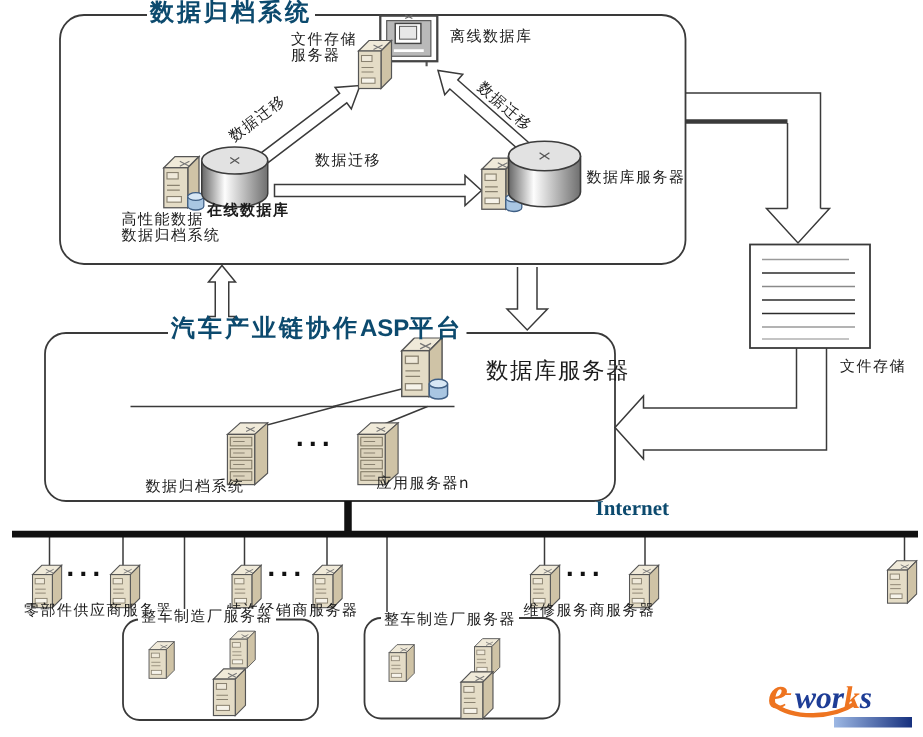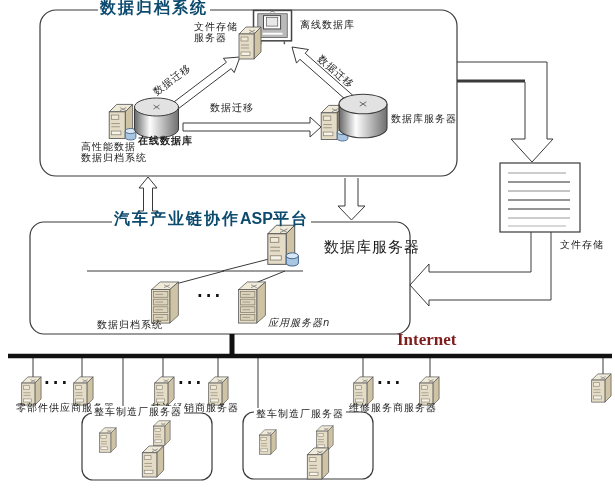--- a/index.html
+++ b/index.html
@@ -4,21 +4,21 @@
 <style>
   html,body{margin:0;padding:0;background:#fff;}
   body{font-family:"DejaVu Sans",sans-serif;}
   #stage{position:relative;width:615px;height:491px;background:#fff;overflow:hidden;}
   #stage svg.overlay{position:absolute;left:0;top:0;}
   .lab{position:absolute;font-size:10px;line-height:11px;color:#1c1c1c;white-space:nowrap;letter-spacing:1px;}
   .bg{background:#fff;padding:0 2px;}
   .boxtitle{font-weight:bold;font-size:16px;letter-spacing:2px;color:#0c4a6e;margin-left:22px;}
   .rot{width:64px;text-align:center;transform-origin:center;}
   .dots{font-weight:bold;font-size:15px;letter-spacing:3px;color:#111;}
-  .inet{font-family:"Liberation Serif",serif;font-weight:bold;font-size:17px;letter-spacing:0;color:#7f1d1d;}
+  .inet{font-family:"Liberation Serif",serif;font-weight:bold;font-size:14px;letter-spacing:0;color:#0c4a6e;}
   .sz11{font-size:15px;}
   
   .logo{position:absolute;left:512px;top:446px;width:100px;height:42px;}
   .logo .txt{position:absolute;left:0;top:0;white-space:nowrap;font-family:"Liberation Serif",serif;font-style:italic;font-weight:bold;}
   .logo .e{font-size:30px;color:#ee7420;}
   .logo .hy{font-size:14px;color:#ee7420;position:relative;top:-6px;left:-2px;}
   .logo .blue{font-size:21px;color:#1e3d96;}
   .logo .orange{font-size:21px;color:#ee7420;}
   .logo .bar{position:absolute;left:44px;top:32px;width:52px;height:7px;background:linear-gradient(90deg,#9db8e4,#16307e);}
   .logo .swooshwrap{position:absolute;left:1px;top:18px;}
@@ -158,28 +158,37 @@
 </div>
 <div class="lab" style="left:391px;top:113px;">数据库服务器</div>
 <div class="lab rot" style="left:140px;top:74px;transform:rotate(-37deg);">数据迁移</div>
 <div class="lab" style="left:210px;top:102px;">数据迁移</div>
 <div class="lab rot" style="left:304px;top:66px;transform:rotate(41deg);">数据迁移</div>
 
 <div class="lab boxtitle bg" style="left:90px;top:213px;"><span>汽车产业链协作</span><span style="font-family:'Liberation Sans',sans-serif;letter-spacing:0;">ASP</span><span>平台</span></div>
 <div class="lab sz11" style="left:324px;top:242px;">数据库服务器</div>
 <div class="lab" style="left:97px;top:319px;">数据归档系统</div>
 <div class="lab dots" style="left:197px;top:287px;">...</div>
-<div class="lab" style="left:268px;top:317px;font-style:italic;">应用服务器n</div>
+<div class="lab" style="left:251px;top:317px;">应用服务器n</div>
 
 <div class="lab" style="left:560px;top:239px;">文件存储</div>
 <div class="lab inet" style="left:397px;top:334px;">Internet</div>
 
 <div class="lab" style="left:16px;top:402px;">零部件供应商服务器</div>
 <div class="lab" style="left:151px;top:402px;">特许经销商服务器</div>
 <div class="lab" style="left:349px;top:402px;">维修服务商服务器</div>
 <div class="lab bg" style="left:92px;top:406px;">整车制造厂服务器</div>
 <div class="lab bg" style="left:254px;top:408px;">整车制造厂服务器</div>
 <div class="lab dots" style="left:44px;top:374px;">...</div>
 <div class="lab dots" style="left:178px;top:374px;">...</div>
 <div class="lab dots" style="left:377px;top:374px;">...</div>
 
+<div class="logo">
+  <div class="txt"><span class="e">e</span><span class="hy">-</span><span class="blue">wor</span><span class="orange">k</span><span class="blue">s</span></div>
+  <div class="swooshwrap">
+    <svg width="60" height="18" viewBox="0 0 60 18">
+          <path d="M2,5 C16,16 42,15 57,5" stroke="#ee7420" stroke-width="3" fill="none"></path>
+        </svg>
+  </div>
+  <div class="bar"></div>
+</div>
 
 </div>
 
 </body></html>

